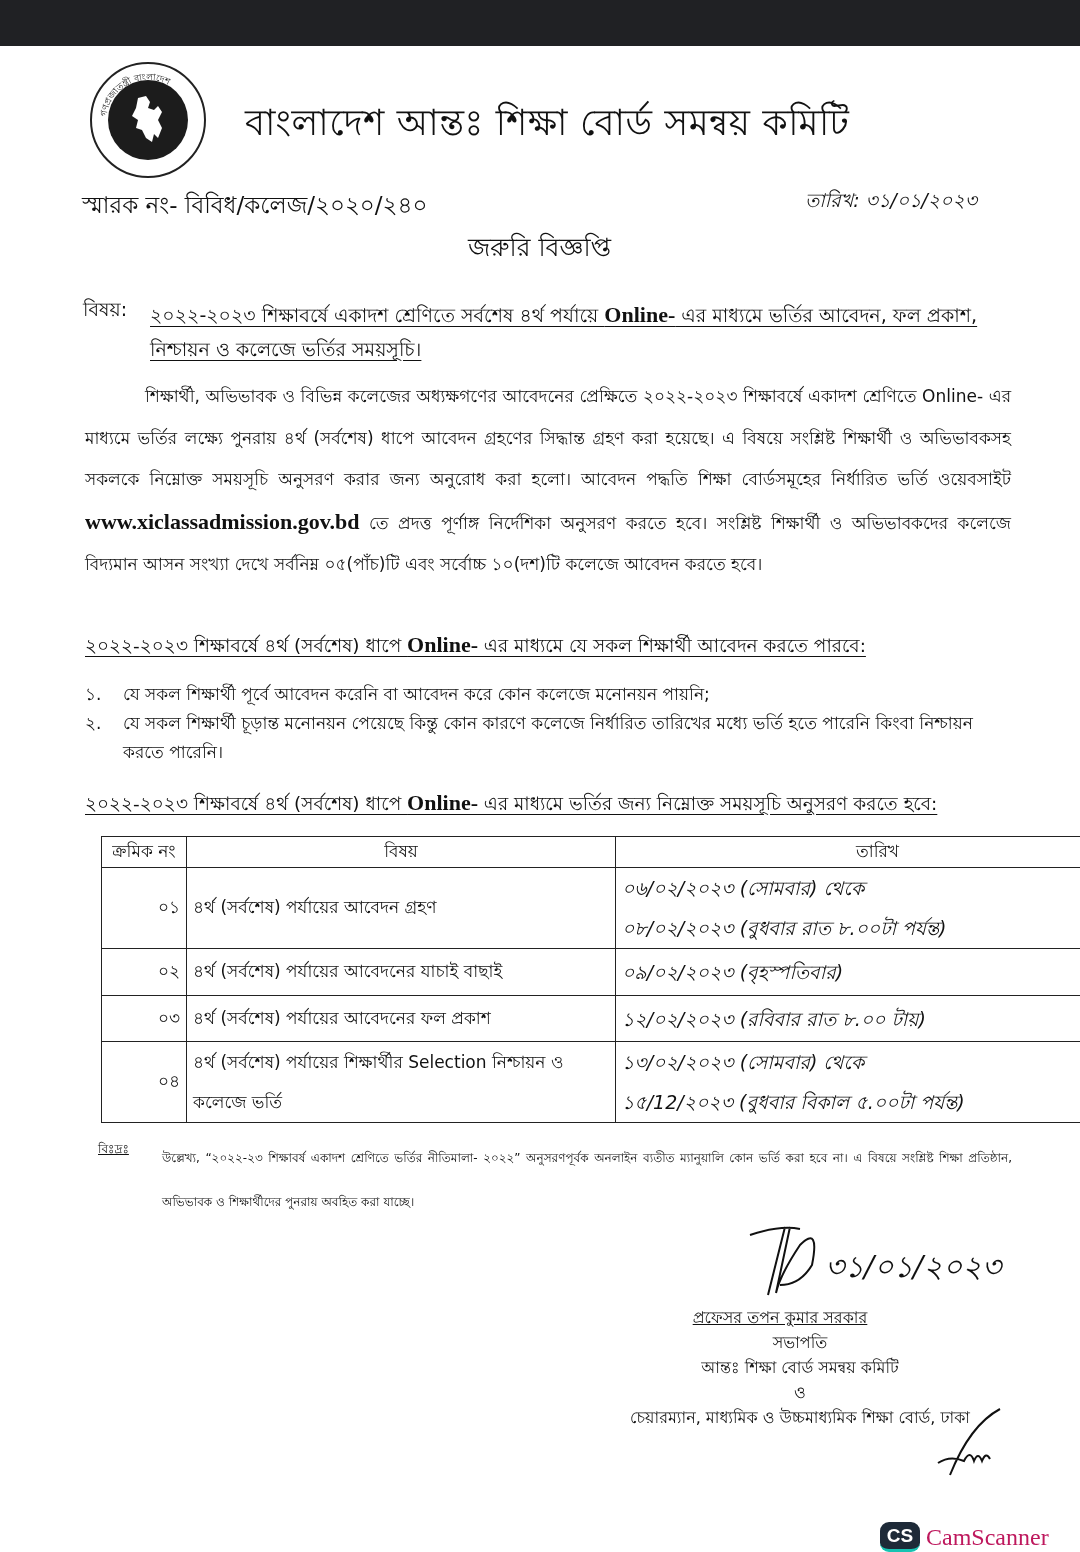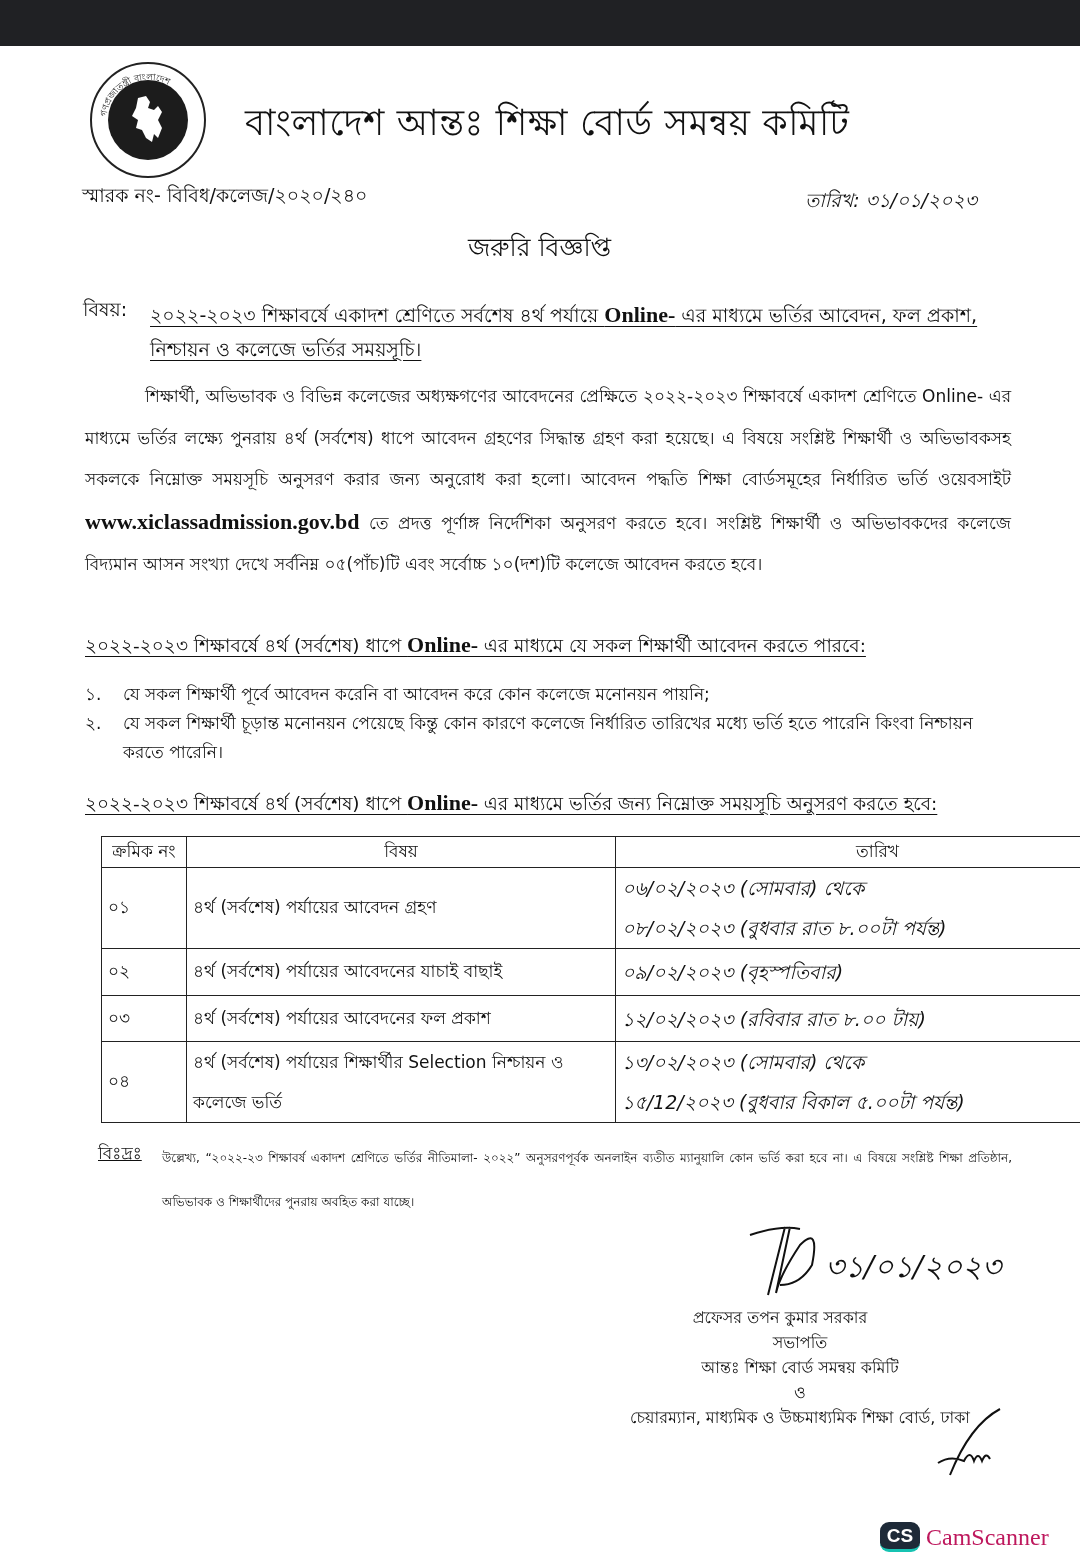--- a/index.html
+++ b/index.html
@@ -12,21 +12,21 @@
     .seal {
       left: 90px; top: 62px; width: 116px; height: 116px; border-radius: 50%;
       border: 2px solid #222; background: #fff; box-sizing: border-box;
     }
     .seal-inner {
       position: absolute; left: 16px; top: 16px; width: 80px; height: 80px; border-radius: 50%; background: #1c1c1c;
     }
     .seal-map { position: absolute; left: 20px; top: 14px; }
     .seal-top-text { position: absolute; left: 0; top: 0; width: 112px; height: 112px; }
     .org-title { left: 245px; top: 95px; font-size: 36px; letter-spacing: 0.5px; }
-    .memo { left: 82px; top: 181px; font-size: 19px; }
+    .memo { left: 82px; top: 187px; font-size: 23px; }
     .date { left: 805px; top: 186px; font-size: 19px; font-style: italic; }
     .notice-title { left: 468px; top: 228px; font-size: 25px; }
     .subject-label { left: 83px; top: 295px; font-size: 19px; }
     .subject-text {
       left: 150px; top: 298px; width: 862px; font-size: 19px; line-height: 34px;
       text-decoration: underline; text-underline-offset: 4px;
     }
     .subject-text b, .para b, .heading b { font-family: "Liberation Serif", serif; font-size: 22px; }
     .para {
       left: 85px; top: 376px; width: 926px; font-size: 17px; line-height: 41.5px; text-align: justify;
@@ -38,29 +38,29 @@
     }
     .list { left: 85px; top: 680px; width: 930px; font-size: 17px; line-height: 29px; }
     .list-item { display: flex; }
     .list-num { width: 38px; flex: none; }
     .heading2 { top: 790px; }
     table.sched {
       position: absolute; left: 101px; top: 836px; width: 1039px; border-collapse: collapse; font-size: 17px;
     }
     table.sched th, table.sched td { border: 1.5px solid #222; padding: 0 6px; }
     table.sched th { font-weight: normal; height: 30px; text-align: center; }
-    table.sched td.sl { text-align: left; width: 72px; }
+    table.sched td.sl { text-align: right; width: 72px; }
     table.sched td.sub { width: 416px; }
     table.sched td.date { line-height: 40px; }
     .r1 { height: 78px; } .r2 { height: 47px; } .r3 { height: 46px; } .r4 { height: 76px; }
-    .pn-label { left: 98px; top: 1140px; font-size: 17px; text-decoration: underline; }
+    .pn-label { left: 98px; top: 1140px; font-size: 12px; text-decoration: underline; }
     .pn-text { left: 162px; top: 1136px; width: 850px; font-size: 12px; line-height: 44px; text-align: justify; }
     .signature { left: 740px; top: 1215px; }
     .sig-block { left: 580px; top: 1305px; width: 440px; font-size: 16px; line-height: 25px; text-align: center; }
-    .sig-block div:first-child { margin-left: -40px; }
+    .sig-block div:first-child { margin-left: -40px; text-decoration: underline; }
     .initials { left: 930px; top: 1405px; }
     .camscanner { left: 880px; top: 1522px; display: flex; align-items: center; gap: 6px; }
     .cs-logo {
       width: 40px; height: 30px; background: #1e2a38; color: #fff; border-radius: 9px; font-weight: bold;
       font-size: 19px; display: flex; align-items: center; justify-content: center; border-bottom: 3px solid #17c3b2;
       font-family: "Liberation Sans", sans-serif; box-sizing: border-box;
     }
     .cs-name { font-family: "Liberation Serif", serif; font-size: 24px; color: #be185d; }
   </style>
 </head>

